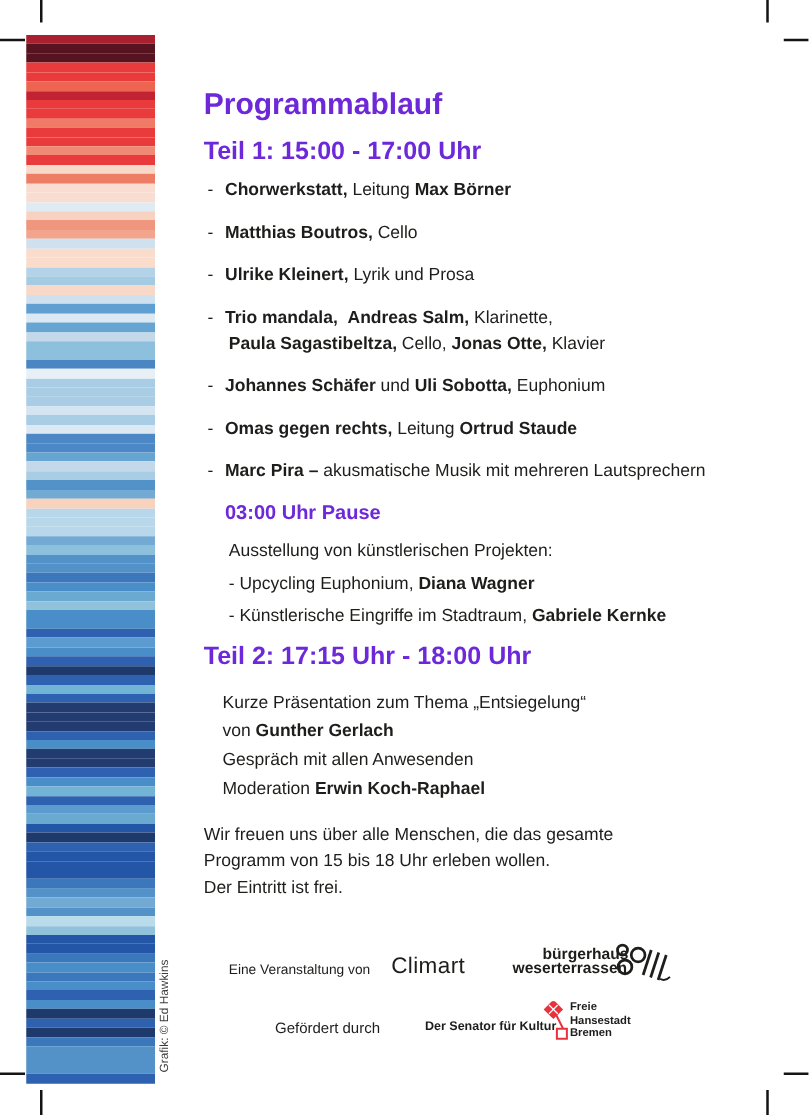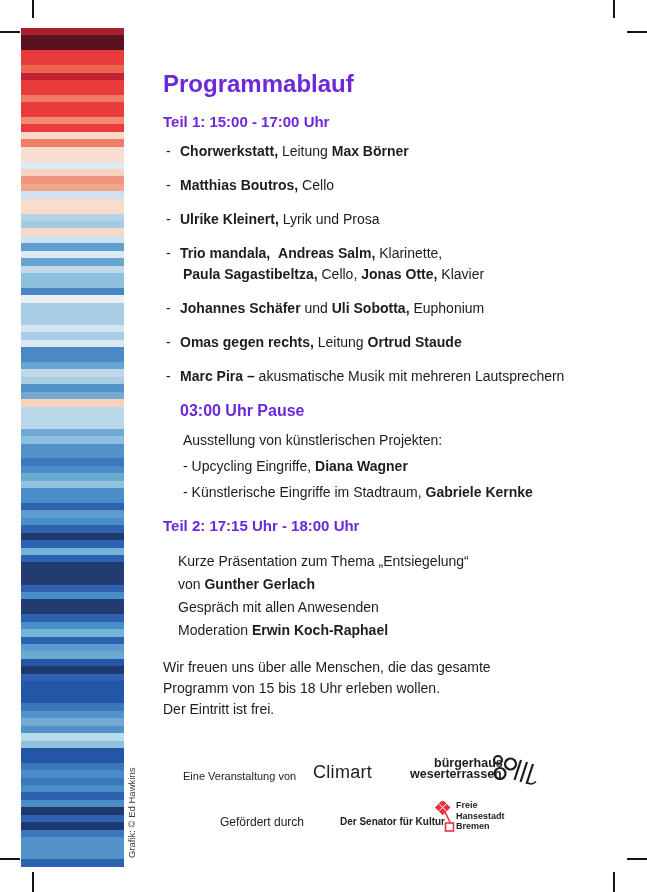--- a/index.html
+++ b/index.html
@@ -10,21 +10,21 @@
   .stripes > div{flex:1 1 auto;}
   
   .credit{position:absolute;left:126px;top:740px;height:122px;width:14px;
           font-size:9.5px;color:#3c3c3b;white-space:nowrap;
           transform:rotate(-90deg) translateX(-118px);transform-origin:left top;}
   
   .mark{position:absolute;background:#141414;}
   
   .content{position:absolute;left:163px;top:71px;width:462px;}
   h1.title{margin:0 0 16px 0;font-size:24px;line-height:26px;font-weight:bold;}
-  h2.sect{margin:0 0 11px 0;font-size:15px;line-height:17px;font-weight:bold;}
+  h2.sect{margin:0 0 11px 0;font-size:20px;line-height:17px;font-weight:bold;}
   .red{color:#6d28d9;}
   .b{font-weight:bold;}
   .prog-item{display:flex;margin-bottom:13px;font-size:14px;line-height:21px;}
   .prog-item .dash{width:14px;flex:0 0 14px;text-align:left;padding-left:3px;}
   .prog-line.cont{padding-left:3px;}
   .pause{font-size:16px;line-height:21px;font-weight:bold;margin:0 0 6px 17px;}
   .exh{font-size:14px;line-height:26px;margin-left:20px;}
   #exh-list{margin-bottom:12px;}
   .p2line{font-size:14px;line-height:23px;margin-left:15px;}
   #part2-lines{margin-bottom:15px;}
@@ -218,21 +218,21 @@
           <span class="dash">-</span>
           <div>
             <div class="prog-line"><span class="b">Marc Pira –</span><span> akusmatische Musik mit mehreren Lautsprechern</span></div>
           </div>
         </div>
       </div>
 
     <div class="pause red">03:00 Uhr Pause</div>
     <div class="exh">Ausstellung von künstlerischen Projekten:</div>
     <div id="exh-list">
-        <div class="exh"><span>- Upcycling Eingriffe, </span><span class="b">Diana Wagner</span></div>
+        <div class="exh"><span>- Upcycling Euphonium, </span><span class="b">Diana Wagner</span></div>
         <div class="exh"><span>- Künstlerische Eingriffe im Stadtraum, </span><span class="b">Gabriele Kernke</span></div>
       </div>
 
     <h2 class="sect red" style="margin-bottom:16px;">Teil 2: 17:15 Uhr - 18:00 Uhr</h2>
     <div id="part2-lines">
         <div class="p2line"><span>Kurze Präsentation zum Thema „Entsiegelung“</span></div>
         <div class="p2line"><span>von </span><span class="b">Gunther Gerlach</span></div>
         <div class="p2line"><span>Gespräch mit allen Anwesenden</span></div>
         <div class="p2line"><span>Moderation </span><span class="b">Erwin Koch-Raphael</span></div>
       </div>

